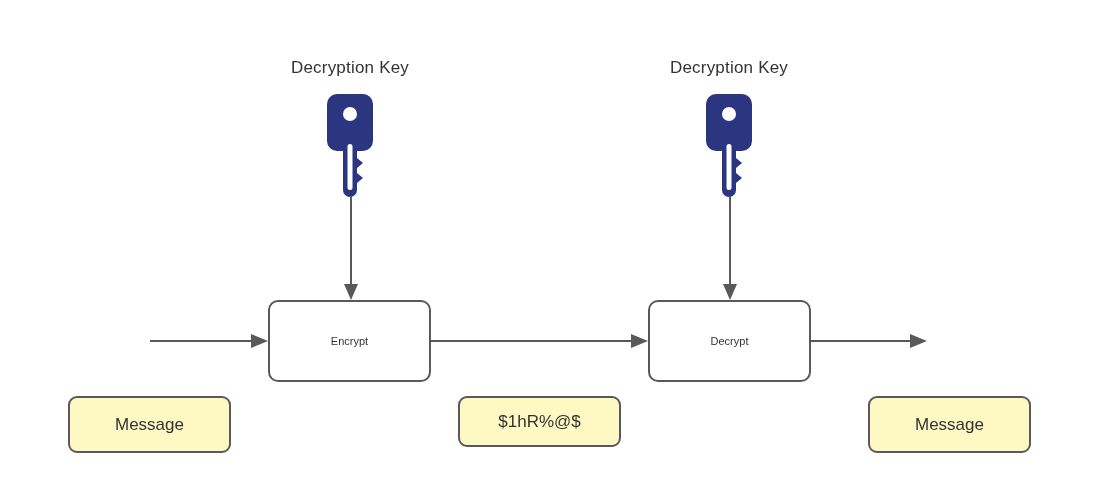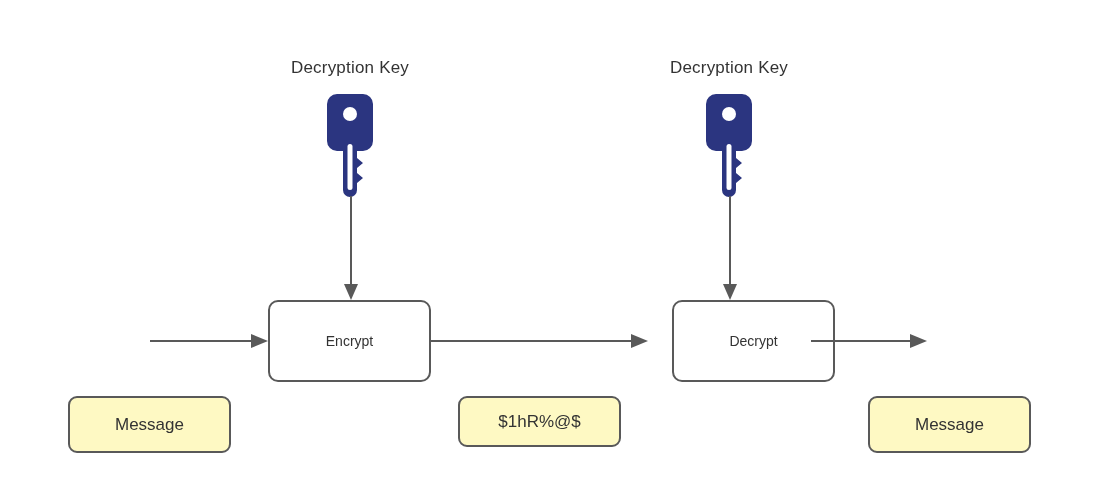--- a/index.html
+++ b/index.html
@@ -32,21 +32,21 @@
   }
   .proc-box {
     position: absolute;
     box-sizing: border-box;
     border: 2px solid #595959;
     border-radius: 10px;
     background: #ffffff;
     display: flex;
     align-items: center;
     justify-content: center;
-    font-size: 14px;
+    font-size: 11px;
     color: #333333;
   }
   .data-box {
     position: absolute;
     box-sizing: border-box;
     border: 2px solid #595959;
     border-radius: 9px;
     background: #fef9c3;
     display: flex;
     align-items: center;
@@ -111,21 +111,21 @@
 
   <div class="proc-box" style="left:268px; top:300px; width:163px; height:82px;">
     <span>Encrypt</span>
   </div>
 
   <svg class="arrow-svg" style="left:430px; top:330px; width:220px; height:22px;" viewBox="0 0 220 22">
     <line class="arrow-line" x1="0" y1="11" x2="204" y2="11"></line>
     <polygon class="arrow-head" points="218,11 201,4 201,18"></polygon>
   </svg>
 
-  <div class="proc-box" style="left:648px; top:300px; width:163px; height:82px;margin-left:24px;">
+  <div class="proc-box" style="left:648px; top:300px; width:163px; height:82px;">
     <span>Decrypt</span>
   </div>
 
   <svg class="arrow-svg" style="left:811px; top:330px; width:118px; height:22px;" viewBox="0 0 118 22">
     <line class="arrow-line" x1="0" y1="11" x2="102" y2="11"></line>
     <polygon class="arrow-head" points="116,11 99,4 99,18"></polygon>
   </svg>
 
   <div class="data-box" style="left:68px; top:384px; width:163px; height:57px;">
     <span>Message</span>

